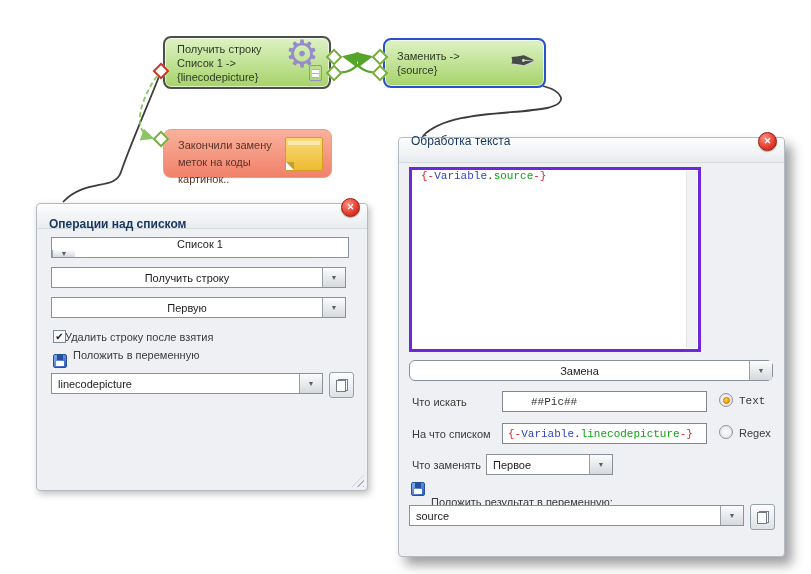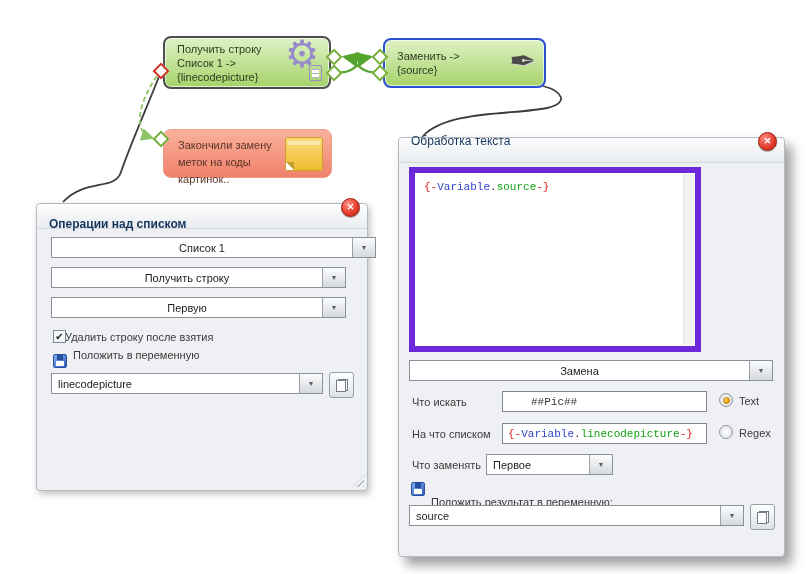--- a/index.html
+++ b/index.html
@@ -75,21 +75,21 @@
   .copy-ic .pg.front{left:0;bottom:0;}
   .radio{position:absolute;width:14px;height:14px;border-radius:50%;border:1px solid #8d939b;box-sizing:border-box;
          background:radial-gradient(#ffffff,#d9dcdf);display:flex;align-items:center;justify-content:center;}
   .radio.on::after{content:"";width:7px;height:7px;border-radius:50%;
          background:radial-gradient(circle at 35% 30%,#ffd65a,#f59c00 70%,#cf7d00);border:1px solid #b97a10;box-sizing:border-box;}
   .grip{position:absolute;right:3px;bottom:3px;width:12px;height:12px;cursor:nwse-resize;
         background:repeating-linear-gradient(-45deg,#b3b7bb 0 1px,transparent 1px 4px);
         clip-path:polygon(100% 0,100% 100%,0 100%);}
 
   .editor{position:absolute;left:10px;top:29px;width:292px;height:185px;background:#fff;
-          border:6px solid #6d28d9;box-sizing:border-box;padding:8px 9px;}
+          border:3px solid #6d28d9;box-sizing:border-box;padding:0 9px;}
   .scroll-strip{position:absolute;top:1px;bottom:1px;right:1px;width:10px;background:#f1f2f4;border-left:1px solid #e2e4e6;}
   .tok-open,.tok-close{color:#e01f1f;}
   .tok-obj{color:#2f43c8;}
   .tok-dot{color:#222222;}
   .tok-name{color:#12a312;}
 </style>
 </head>
 <body>
 
 <div class="canvas">
@@ -143,21 +143,21 @@
   <div class="diamond d-green" style="left:374px;top:51px;"></div>
   <div class="diamond d-green" style="left:374px;top:67px;"></div>
   <div class="diamond d-green" style="left:155px;top:133px;"></div>
 
   <div class="dialog dlg-left">
     <div class="titlebar">
       <div class="title bold">Операции над списком</div>
       <div class="close-btn">✕</div>
     </div>
 
-    <div class="combo centered" style="left:14px;top:33px;width:325px;">
+    <div class="combo centered" style="left:14px;top:33px;width:298px;flex-direction:column;">
       <div class="val">Список 1</div>
       <div class="arrow">▼</div>
     </div>
     <div class="combo centered" style="left:14px;top:63px;width:295px;">
       <div class="val">Получить строку</div>
       <div class="arrow">▼</div>
     </div>
     <div class="combo centered" style="left:14px;top:93px;width:295px;">
       <div class="val">Первую</div>
       <div class="arrow">▼</div>
@@ -189,29 +189,29 @@
     <div class="titlebar">
       <div class="title">Обработка текста</div>
       <div class="close-btn">✕</div>
     </div>
 
     <div class="editor mono">
       <span class="tok-open">{-</span><span class="tok-obj">Variable</span><span class="tok-dot">.</span><span class="tok-name">source</span><span class="tok-close">-}</span>
       <div class="scroll-strip"></div>
     </div>
 
-    <div class="combo centered" style="left:10px;top:222px;width:364px;">
+    <div class="combo centered" style="left:10px;top:222px;width:364px;border-radius:6px;">
       <div class="val">Замена</div>
       <div class="arrow">▼</div>
     </div>
 
     <div class="lbl" style="left:13px;top:258px;">Что искать</div>
     <div class="field mono" style="left:103px;top:253px;width:205px;padding-left:28px;">##Pic##</div>
     <div class="radio on" style="left:320px;top:255px;"></div>
-    <div class="lbl" style="left:340px;top:257px;">Text</div>
+    <div class="lbl" style="left:340px;top:257px;font-family:Liberation Mono, monospace;">Text</div>
 
     <div class="lbl" style="left:13px;top:290px;">На что списком</div>
     <div class="field mono" style="left:103px;top:285px;width:205px;">
       <span class="tok-open">{-</span>
         <span class="tok-obj">Variable</span>
         <span class="tok-dot">.</span>
         <span class="tok-name">linecodepicture</span>
         <span class="tok-close">-}</span>
     </div>
     <div class="radio" style="left:320px;top:287px;"></div>

